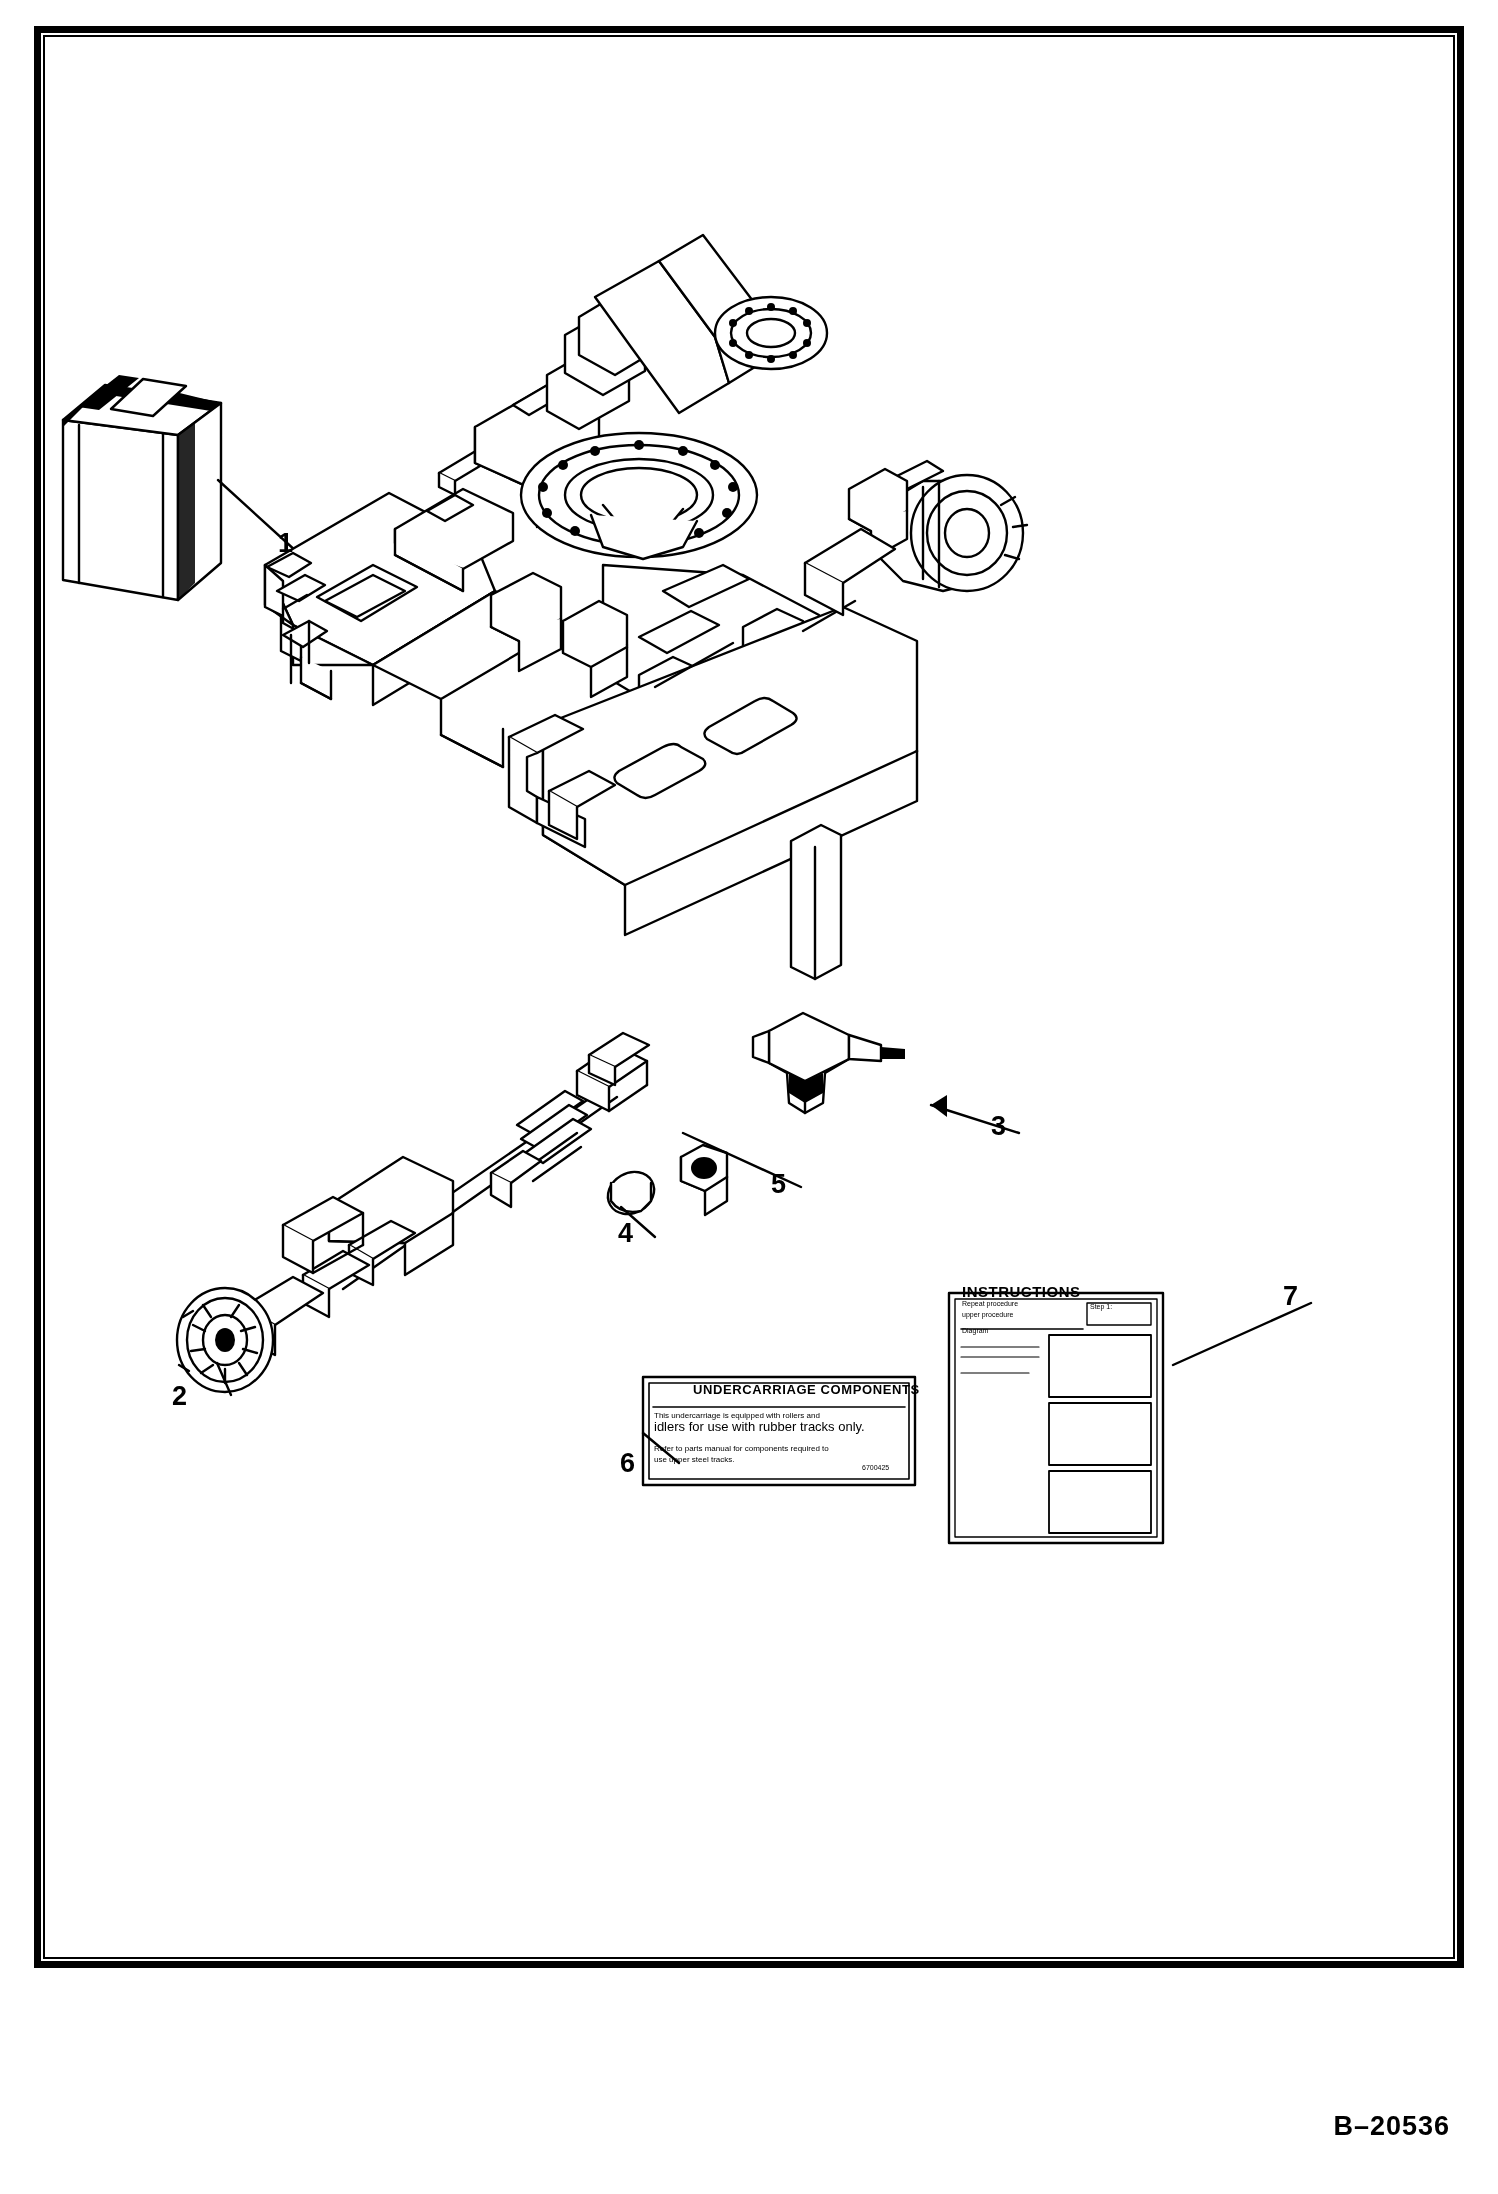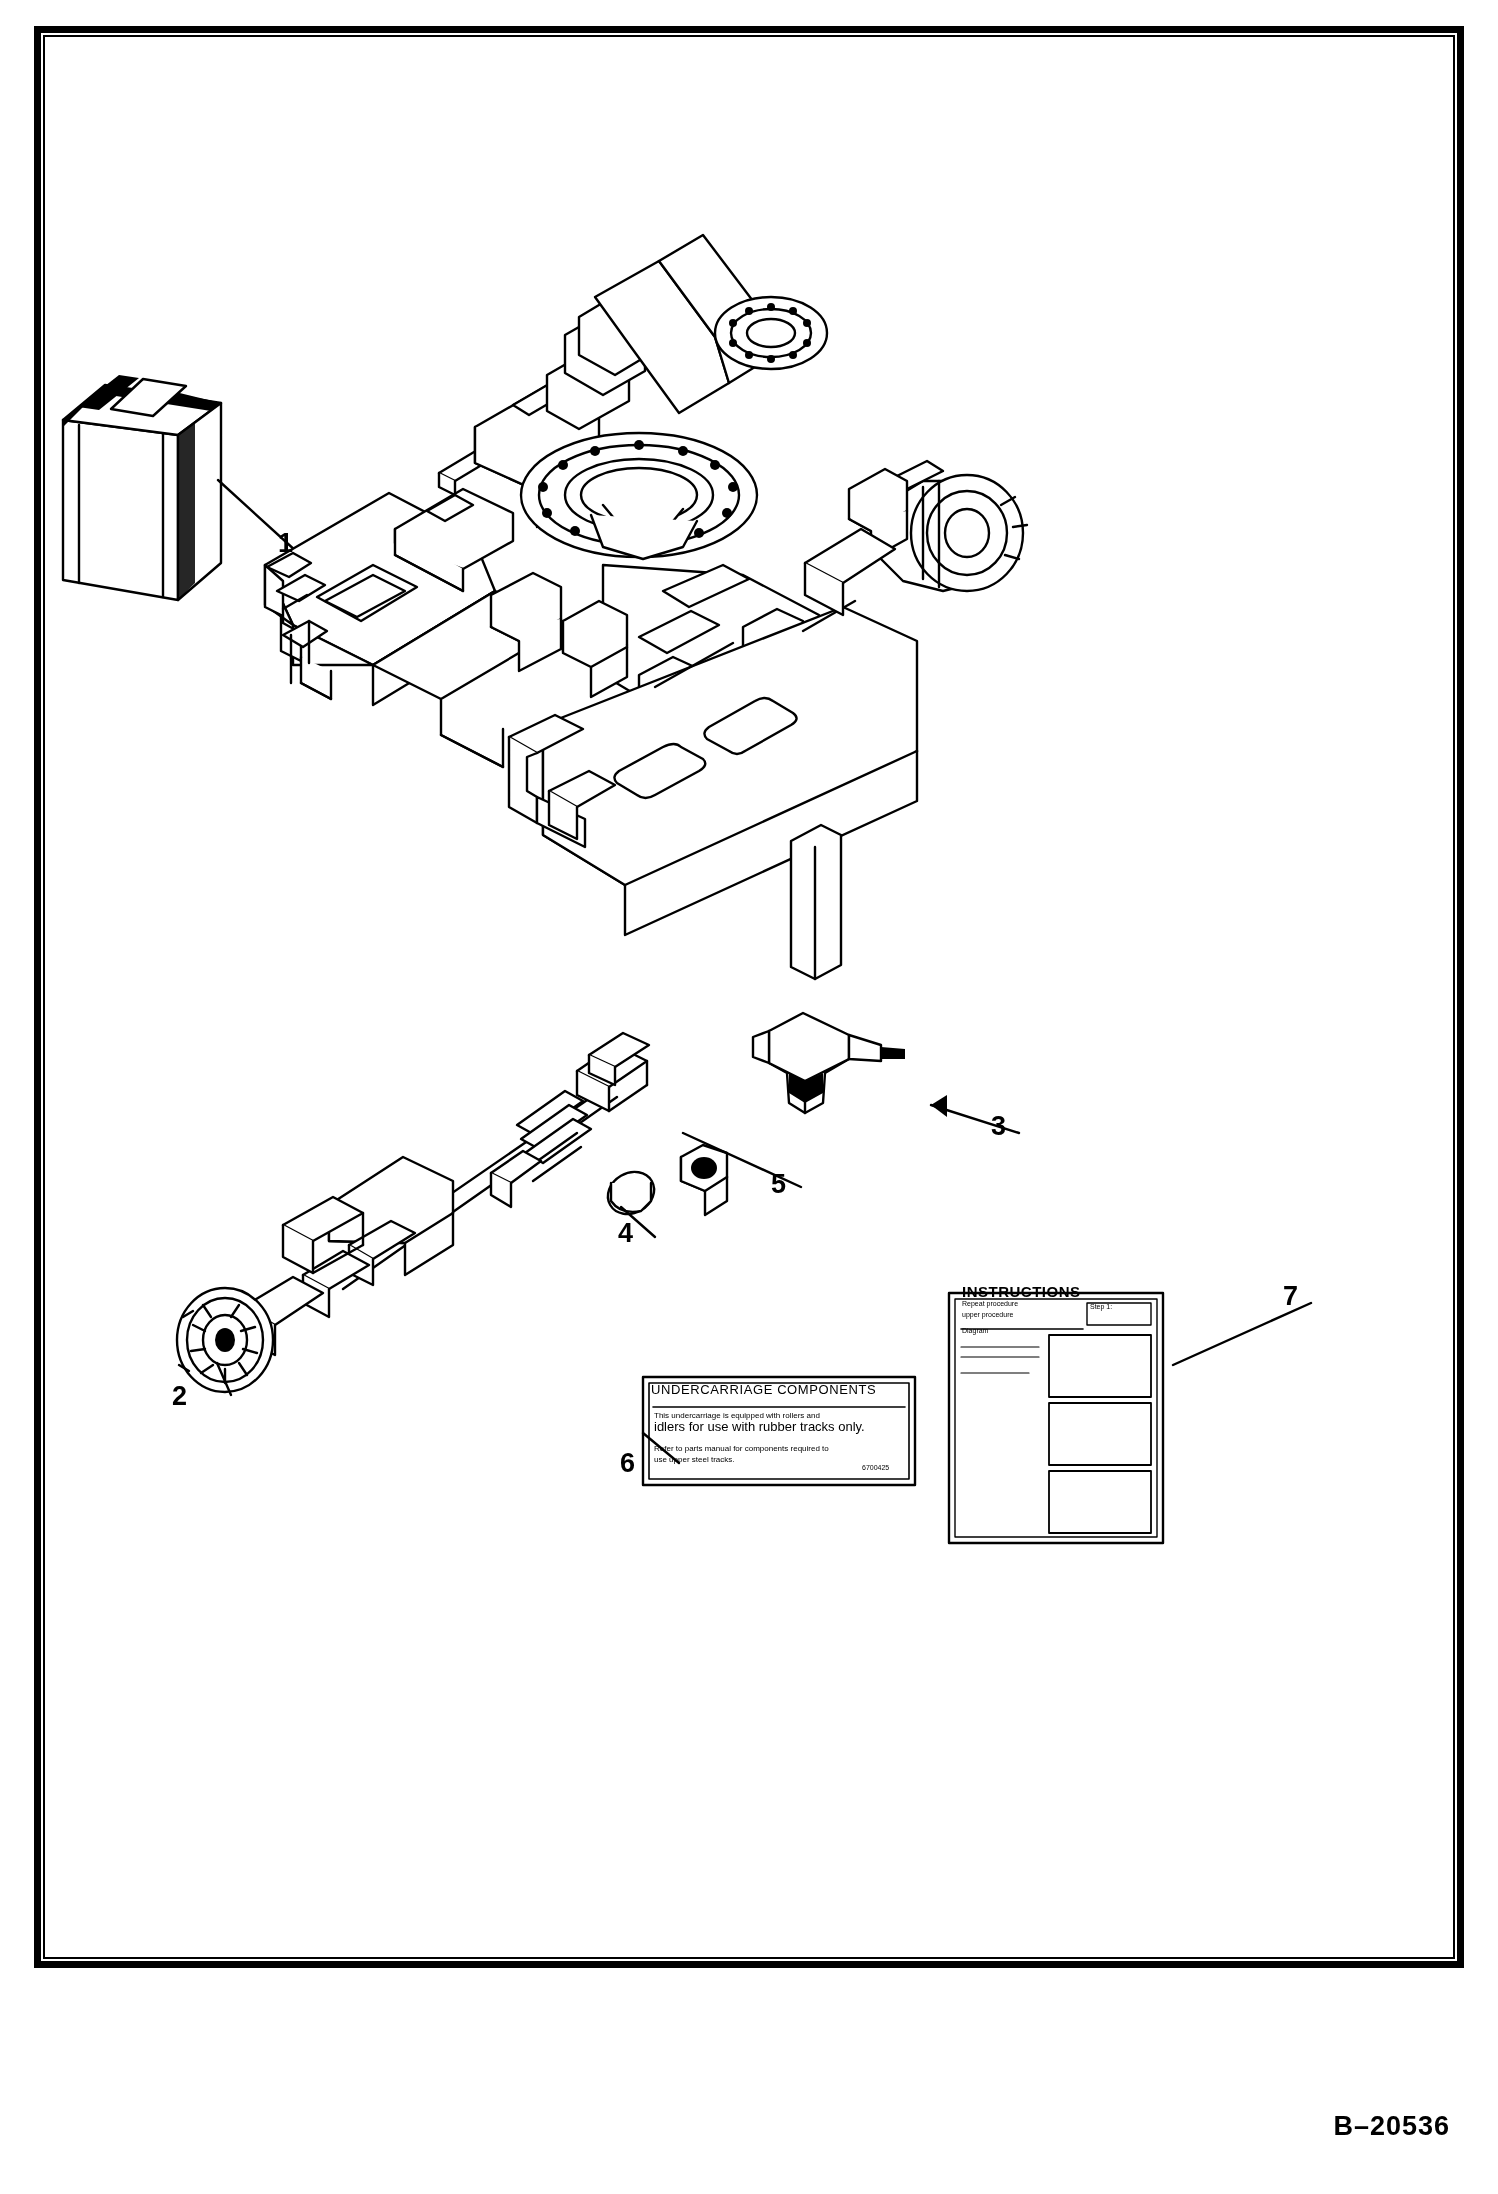--- a/index.html
+++ b/index.html
@@ -358,21 +358,21 @@
           <line x1="918" y1="1322" x2="996" y2="1322" stroke-width="1.2"></line>
           <line x1="918" y1="1338" x2="986" y2="1338" stroke-width="1.2"></line>
         </g>
         <line x1="1268" y1="1268" x2="1130" y2="1330"></line>
 
       </g>
     </svg>
   </div>
 
   <div>
-    <div class="plate-text" style="left:651px; top:1382px; width:250px; font-size:13px; font-weight:normal; letter-spacing:0.6px;">UNDERCARRIAGE COMPONENTS</div>
+    <div class="plate-text" style="left:651px; top:1382px; width:250px; font-size:13px; font-weight:bold; letter-spacing:0.6px;padding-left:42px;">UNDERCARRIAGE COMPONENTS</div>
     <div class="plate-text" style="left:654px; top:1410px; width:250px; font-size:8px; line-height:11px;">This undercarriage is equipped with rollers and</div>
     <div class="plate-text" style="left:654px; top:1421px; width:250px; font-size:13px; line-height:11px;">idlers for use with rubber tracks only.</div>
     <div class="plate-text" style="left:654px; top:1443px; width:250px; font-size:8px; line-height:11px;">Refer to parts manual for components required to</div>
     <div class="plate-text" style="left:654px; top:1454px; width:250px; font-size:8px; line-height:11px;">use upper steel tracks.</div>
     <div class="plate-text" style="left:862px; top:1464px; font-size:7px;">6700425</div>
   </div>
 
   <div>
     <div class="plate-text" style="left:962px; top:1283px; font-size:15px; font-weight:bold; letter-spacing:0.5px;">INSTRUCTIONS</div>
     <div class="plate-text" style="left:962px; top:1300px; font-size:7px;">Repeat procedure</div>

